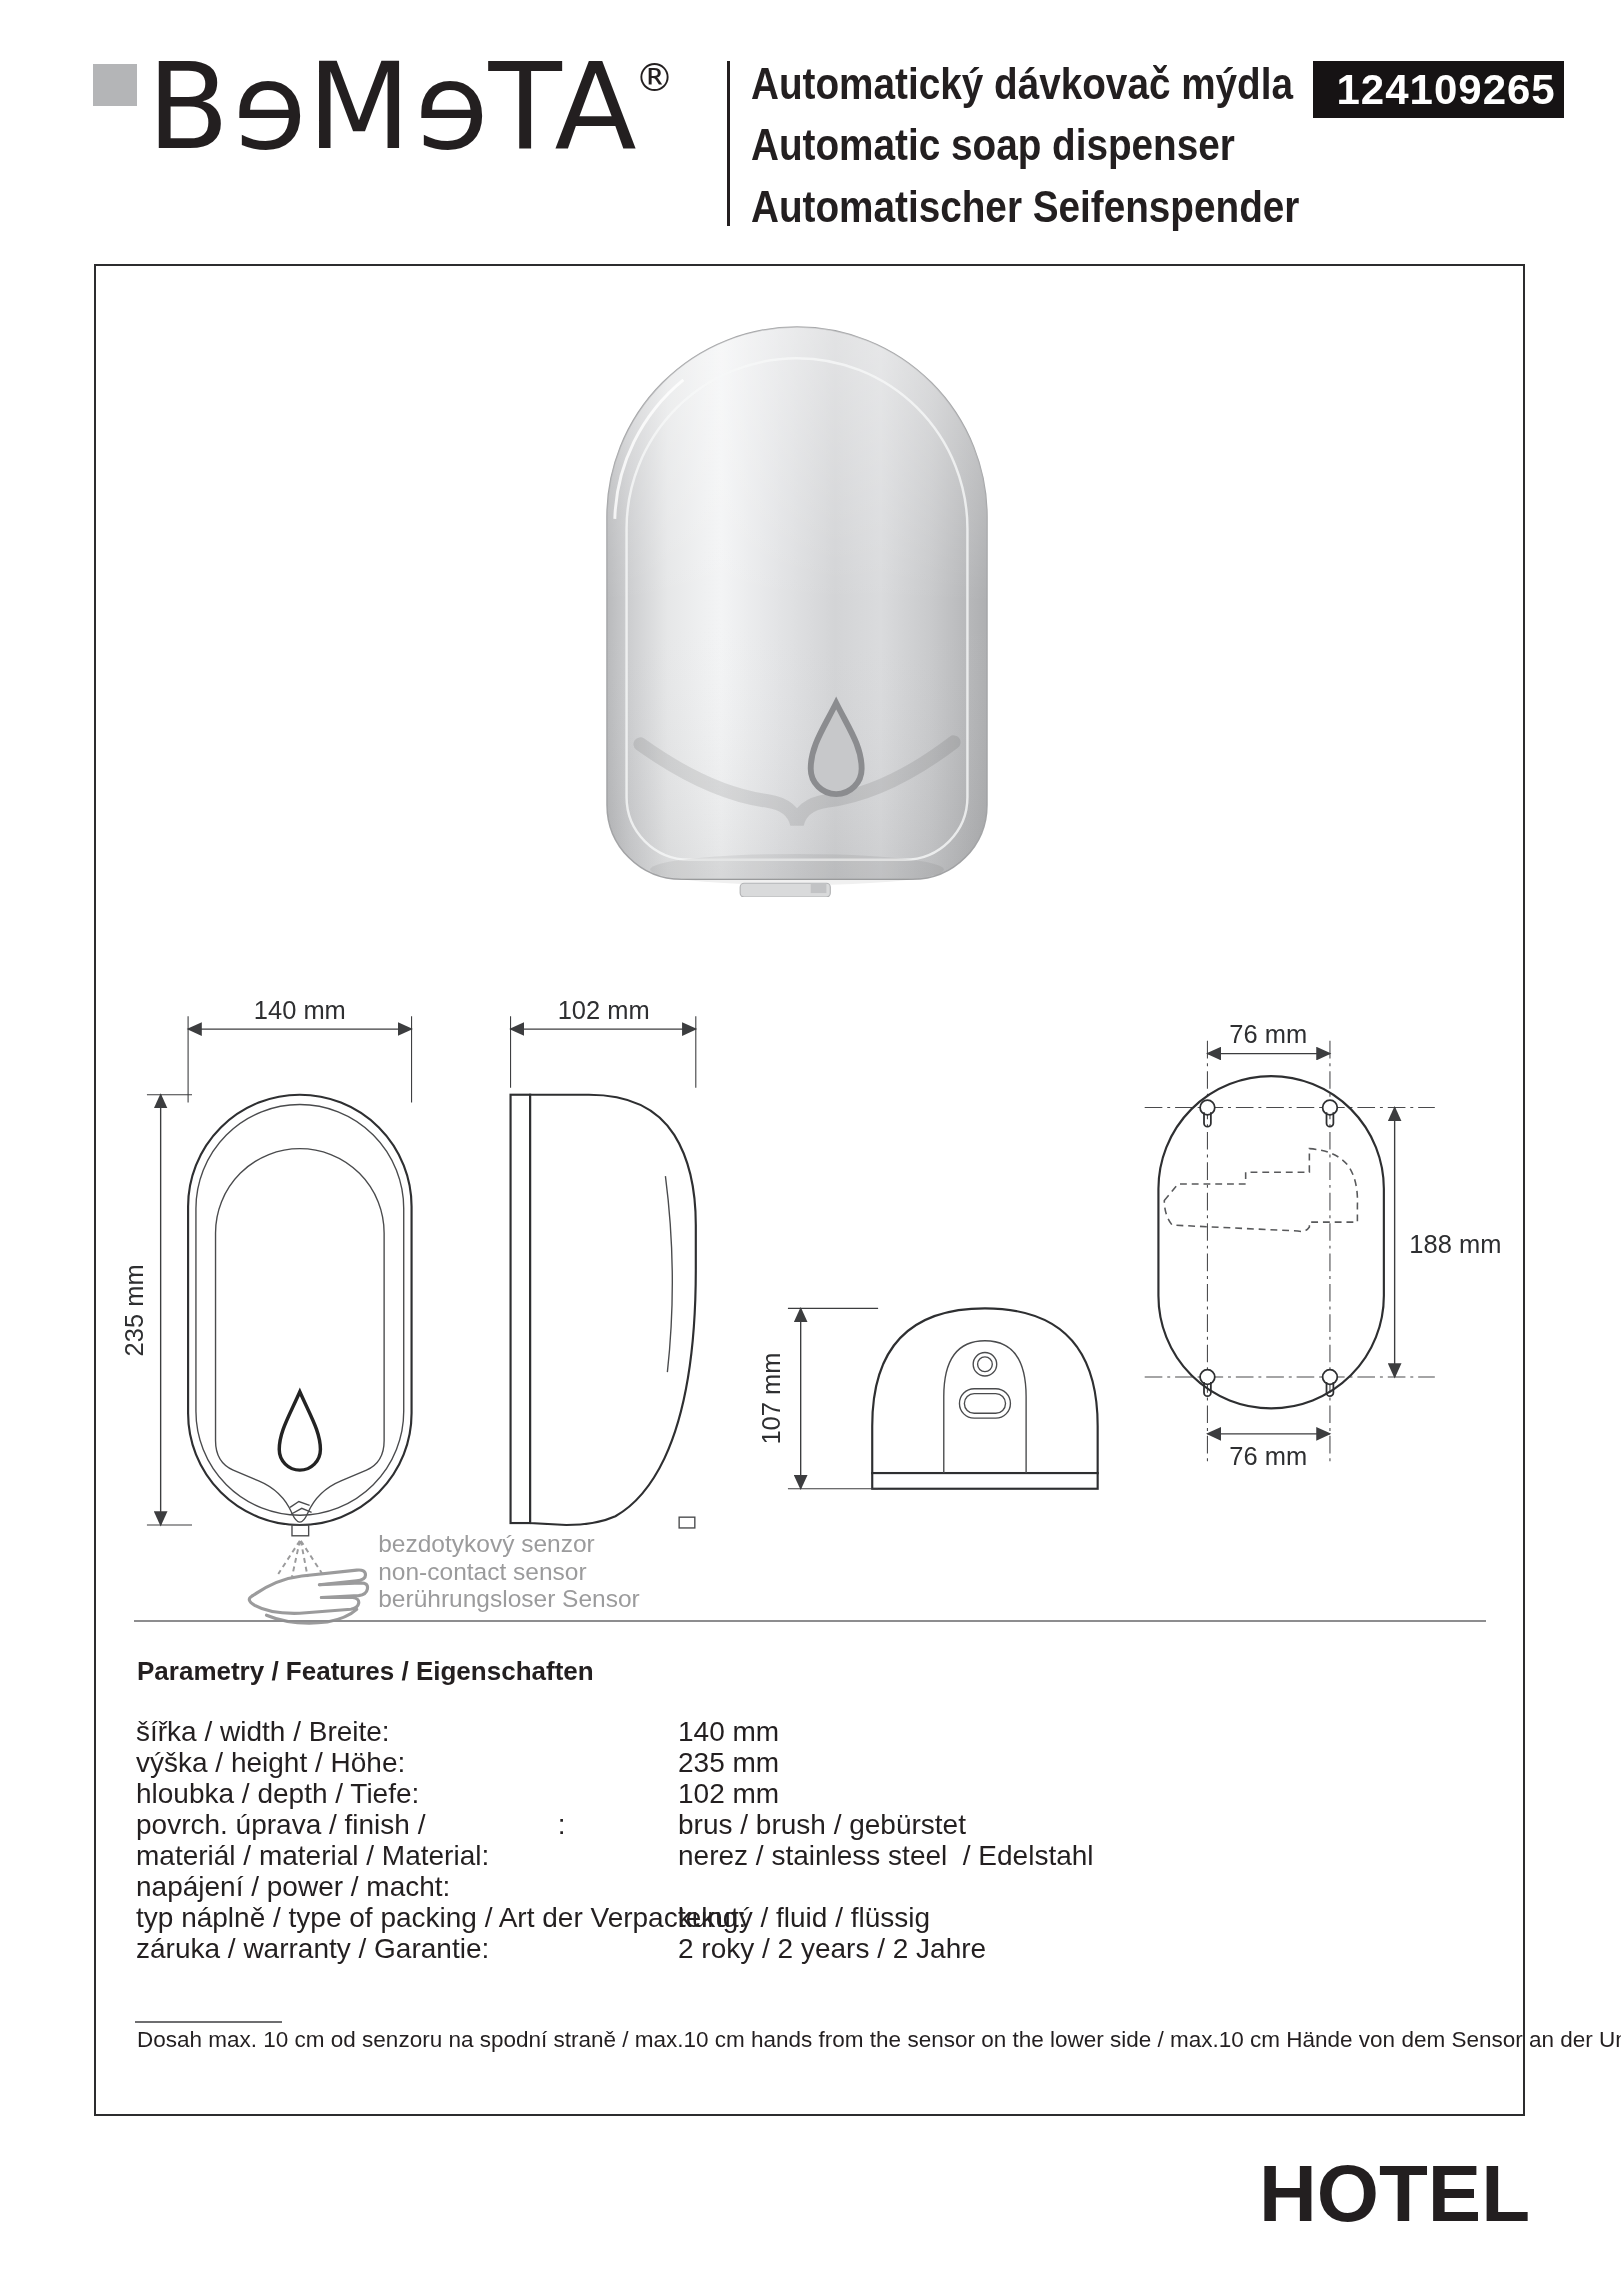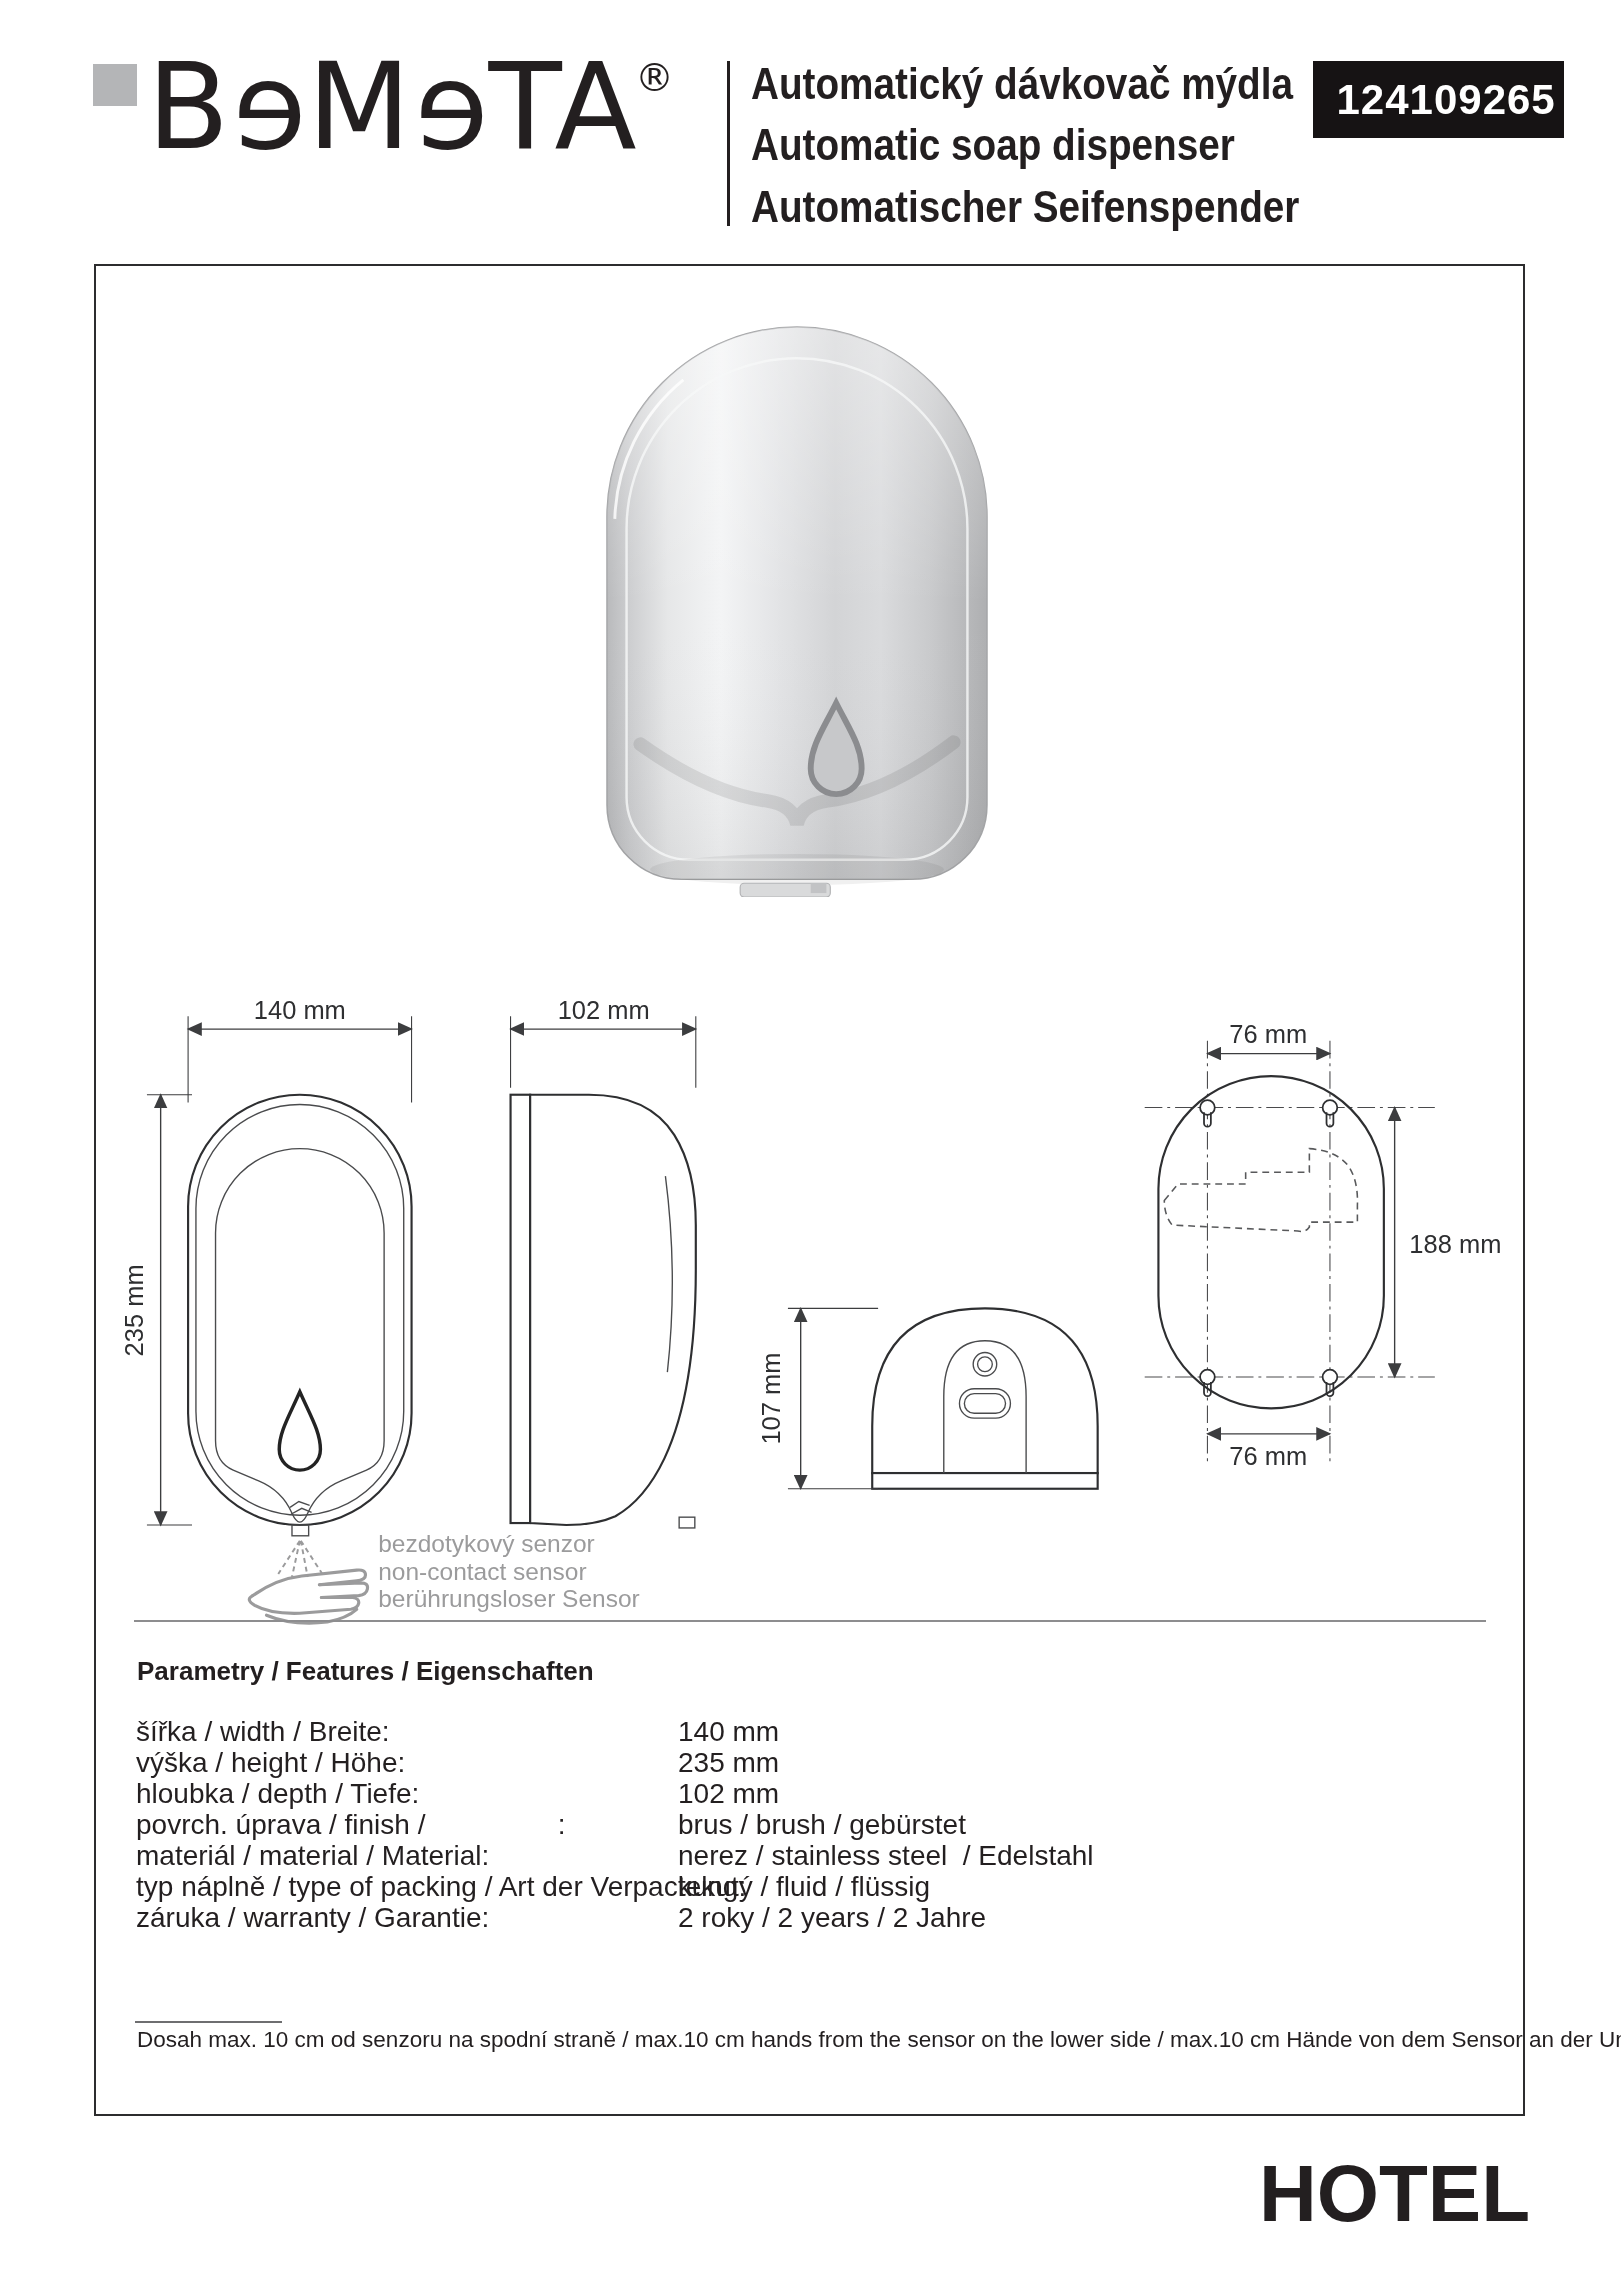--- a/index.html
+++ b/index.html
@@ -10,21 +10,21 @@
   
   .logo-square{left:93px;top:64px;width:44px;height:42px;background:#b4b5b7;}
   .logo-text{left:147px;top:47px;font-size:120px;line-height:120px;letter-spacing:2px;
              font-family:"DejaVu Sans",sans-serif;font-weight:400;white-space:nowrap;}
   .logo-text .flip{display:inline-block;transform:scaleX(-1);}
   .reg-mark{left:635px;top:55px;font-size:39px;font-family:"DejaVu Sans",sans-serif;}
   .header-sep{left:727px;top:61px;width:2.9px;height:165px;background:#231f20;}
   .title-line{left:751px;font-weight:bold;font-size:45px;line-height:45px;white-space:nowrap;
               transform:scaleX(.86);transform-origin:0 50%;}
   .title-1{top:61px;} .title-2{top:122px;} .title-3{top:184px;}
-  .code-box{left:1313px;top:61px;width:251px;height:77px;background:#161314;color:#fff;
+  .code-box{left:1313px;top:61px;width:251px;height:57px;background:#161314;color:#fff;
             display:flex;align-items:center;padding-left:23.5px;box-sizing:border-box;
             font-size:42px;font-weight:bold;letter-spacing:1px;}
 
   
   .content-frame{left:94px;top:264px;width:1431px;height:1852px;border:2px solid #2c2c2e;box-sizing:border-box;}
   .section-divider{left:134px;top:1620px;width:1352px;height:2px;background:#8d8d8f;}
 
   
   .params-heading{left:137px;top:1656px;font-size:26px;font-weight:bold;}
   .spec-table{left:136px;top:1716px;width:1313px;font-size:28px;line-height:31px;}
@@ -208,20 +208,21 @@
     </div>
     <div class="spec-row">
       <span class="spec-label">povrch. úprava / finish /                 :</span>
       <span class="spec-value">brus / brush / gebürstet</span>
     </div>
     <div class="spec-row">
       <span class="spec-label">materiál / material / Material:</span>
       <span class="spec-value">nerez / stainless steel  / Edelstahl</span>
     </div>
     <div class="spec-row">
+      <span class="spec-label">napájení / power / macht:</span>
     </div>
     <div class="spec-row">
       <span class="spec-label">typ náplně / type of packing / Art der Verpackung:</span>
       <span class="spec-value">tekutý / fluid / flüssig</span>
     </div>
     <div class="spec-row">
       <span class="spec-label">záruka / warranty / Garantie:</span>
       <span class="spec-value">2 roky / 2 years / 2 Jahre</span>
     </div>
   </div>

